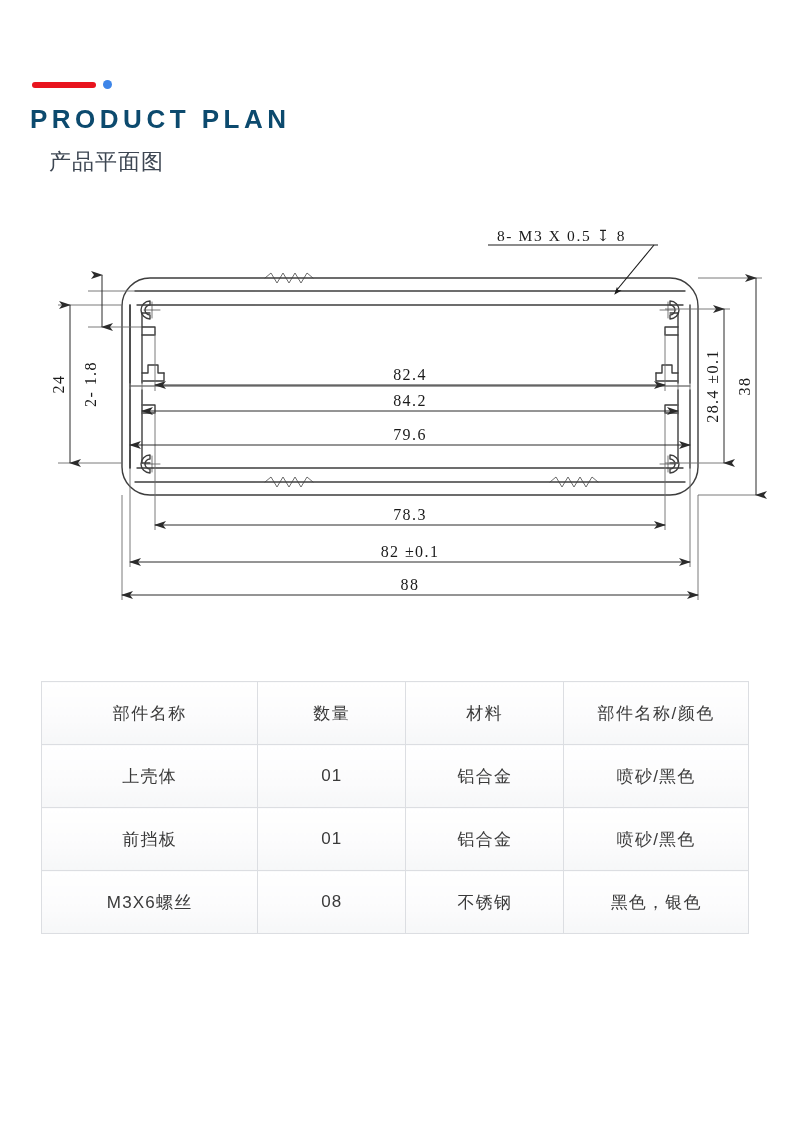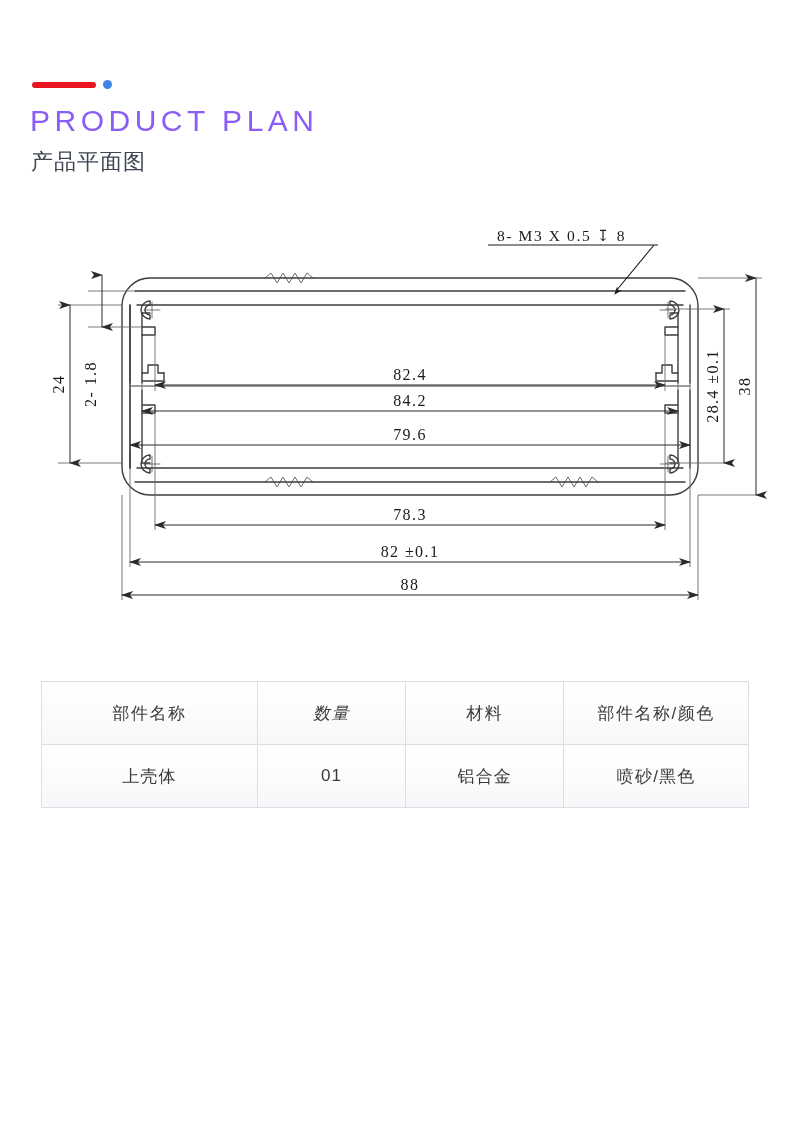--- a/index.html
+++ b/index.html
@@ -12,26 +12,26 @@
   }
   .page{position:relative;width:790px;height:1130px;}
 
   
   .header{position:absolute;left:0;top:0;width:790px;}
   .accent-row{position:absolute;left:32px;top:80px;display:flex;align-items:center;}
   .accent-bar{width:64px;height:6px;border-radius:3px;background:#e8141e;}
   .accent-dot{width:9px;height:9px;border-radius:50%;background:#3d85e8;margin-left:7px;}
   .title-en{
     position:absolute;left:30px;top:104px;
-    font-size:30px;letter-spacing:4.5px;color:#8b5cf6;
-    font-weight:400;white-space:nowrap;
+    font-size:26px;letter-spacing:4.5px;color:#0c4a6e;
+    font-weight:700;white-space:nowrap;
     font-family:"Liberation Sans","DejaVu Sans",sans-serif;
   }
   .title-cn{
-    position:absolute;left:31px;top:147px;
+    position:absolute;left:49px;top:147px;
     font-size:22px;letter-spacing:1px;color:#3d4652;
     font-weight:400;white-space:nowrap;
   }
 
   
   .drawing{position:absolute;left:10px;top:205px;width:790px;height:430px;}
   .drawing svg{display:block;}
 
   
   .spec-table{
@@ -47,21 +47,21 @@
     font-family:"Liberation Sans","DejaVu Sans",sans-serif;
     background:linear-gradient(180deg,#ffffff 0%,#fbfbfc 60%,#f6f7f8 100%);
   }
   .spec-table th{
     height:60px;font-size:17px;letter-spacing:1.5px;
   }
   .spec-table td{
     height:60px;font-size:17px;letter-spacing:1.2px;margin-top:11px;
   }
   .spec-table .c-name{width:217px;}
-  .spec-table .c-qty{width:148px;font-style:italic;}
+  .spec-table .c-qty{width:148px;}
   .spec-table .c-mat{width:158px;font-family:Liberation Mono, monospace;}
   .spec-table .c-fin{width:185px;}
   .num-cell{letter-spacing:3px;font-size:17px;}
 </style>
 </head>
 <body>
 
 <div class="page">
 
   <div class="header">
@@ -237,16 +237,28 @@
         <th class="c-fin">部件名称/颜色</th>
       </tr>
     </thead>
     <tbody>
       <tr>
         <td>上壳体</td>
         <td class="num-cell">01</td>
         <td>铝合金</td>
         <td>喷砂/黑色</td>
       </tr>
+      <tr>
+        <td>前挡板</td>
+        <td class="num-cell">01</td>
+        <td>铝合金</td>
+        <td>喷砂/黑色</td>
+      </tr>
+      <tr>
+        <td>M3X6螺丝</td>
+        <td class="num-cell">08</td>
+        <td>不锈钢</td>
+        <td>黑色，银色</td>
+      </tr>
     </tbody>
   </table>
 
 </div>
 
 </body></html>

